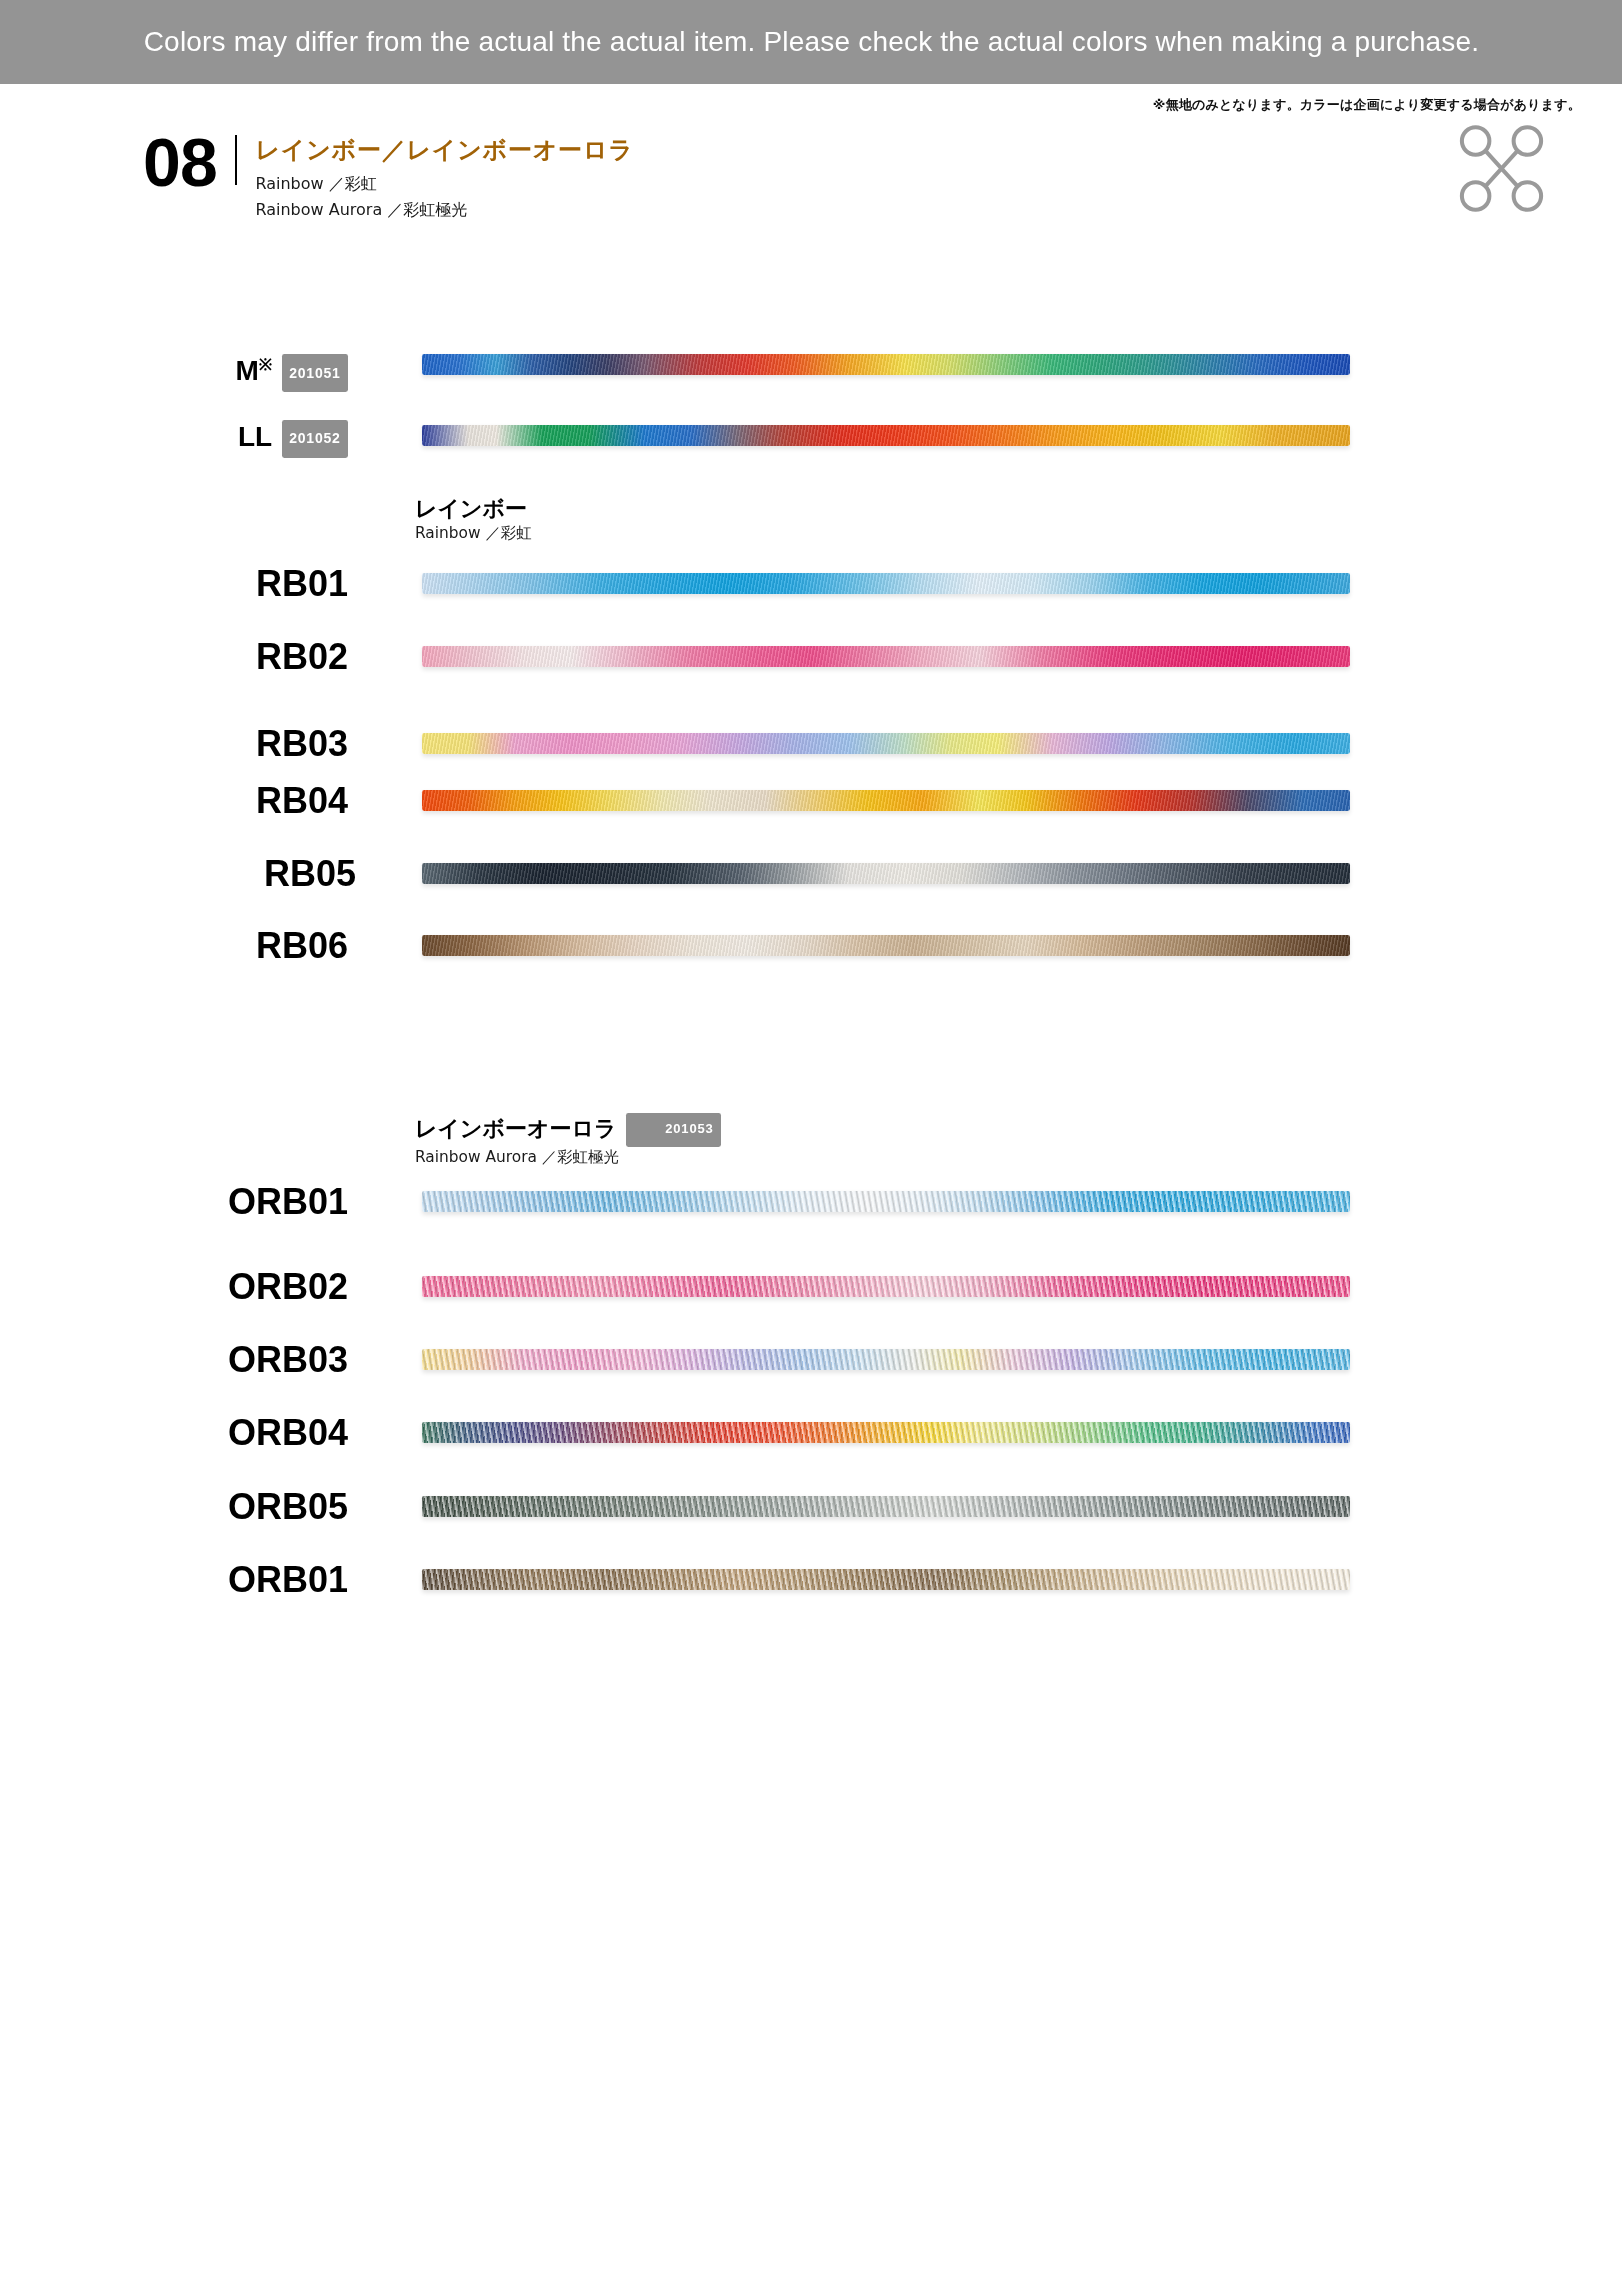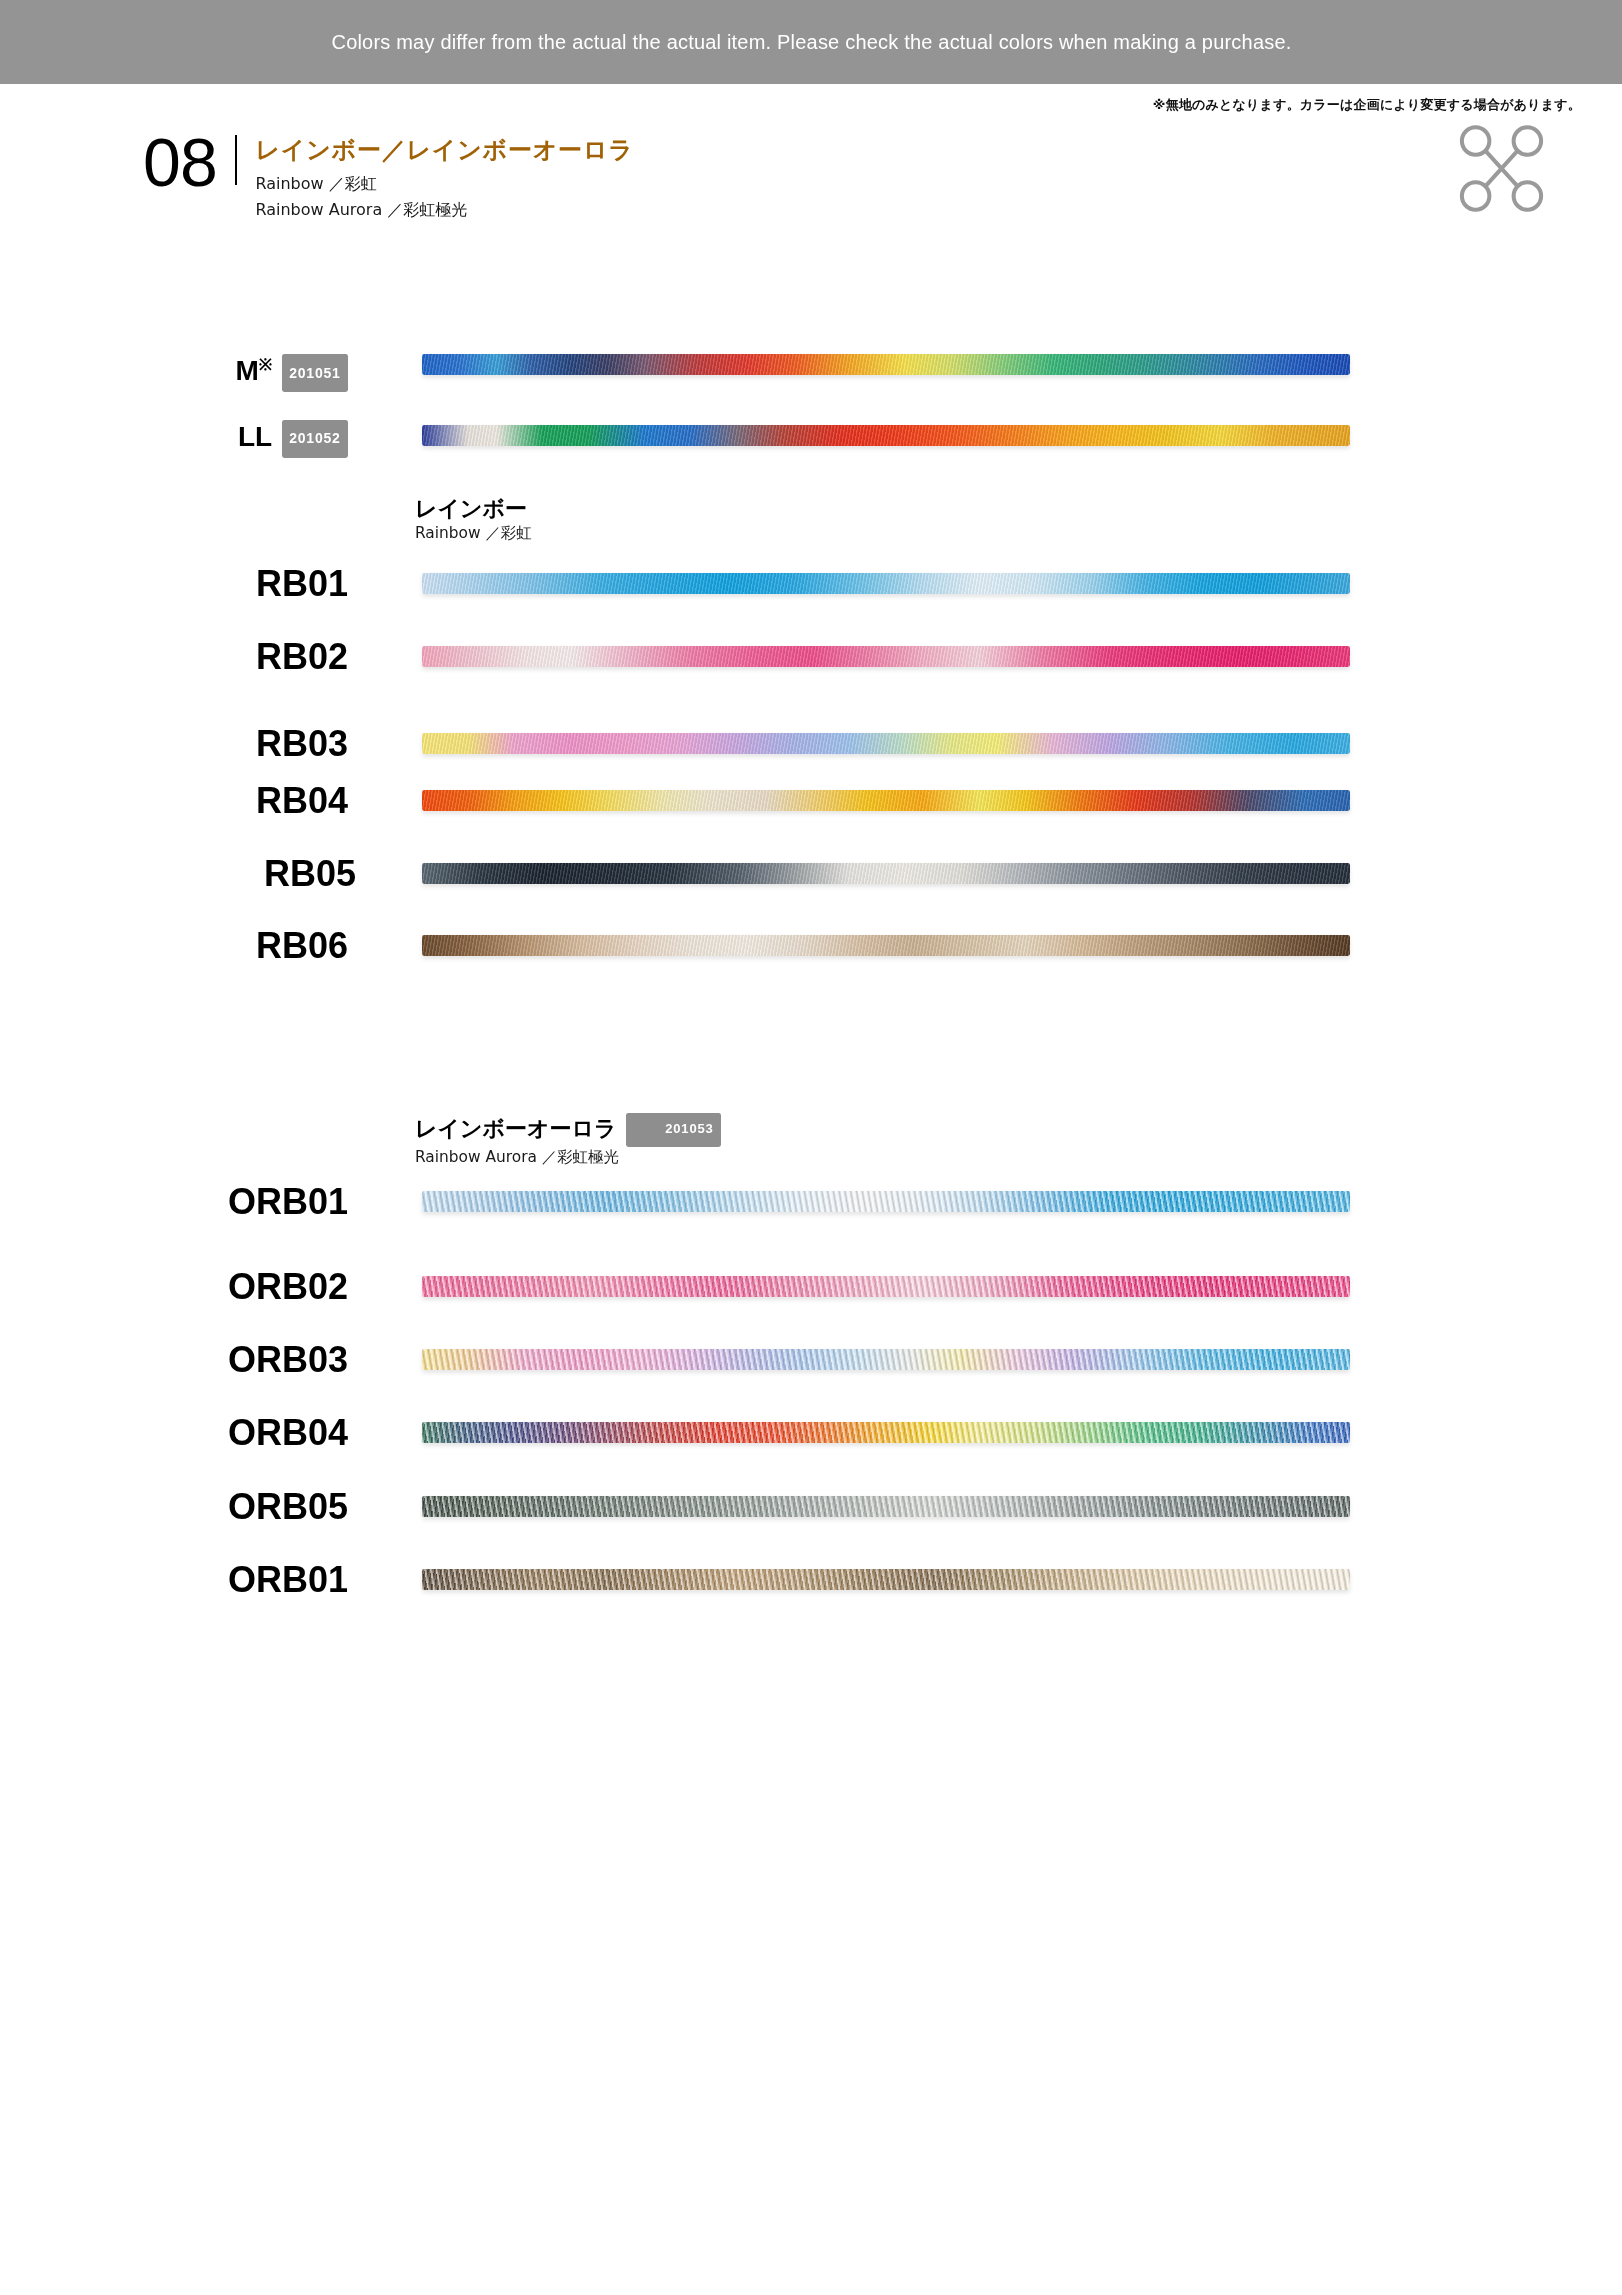--- a/index.html
+++ b/index.html
@@ -23,21 +23,21 @@
     top: 0;
     width: 1623px;
     height: 84px;
     background: #949494;
     display: flex;
     align-items: center;
     justify-content: center;
   }
   .banner-text {
     color: #ffffff;
-    font-size: 20px;
+    font-size: 28px;
     letter-spacing: 0.2px;
     font-family: "Liberation Sans", sans-serif;
   }
 
   
   .note {
     position: absolute;
     right: 42px;
     top: 96px;
     font-size: 13px;
@@ -50,21 +50,21 @@
   
   .title-block {
     position: absolute;
     left: 143px;
     top: 128px;
     display: flex;
     align-items: flex-start;
   }
   .chapter-num {
     font-size: 68px;
-    font-weight: normal;
+    font-weight: bold;
     line-height: 68px;
     letter-spacing: -0.8px;
     color: #000000;
     font-family: "Liberation Sans", sans-serif;
   }
   .title-divider {
     width: 2.4px;
     height: 50px;
     background: #000000;
     margin: 6.5px 18px 0 18px;

